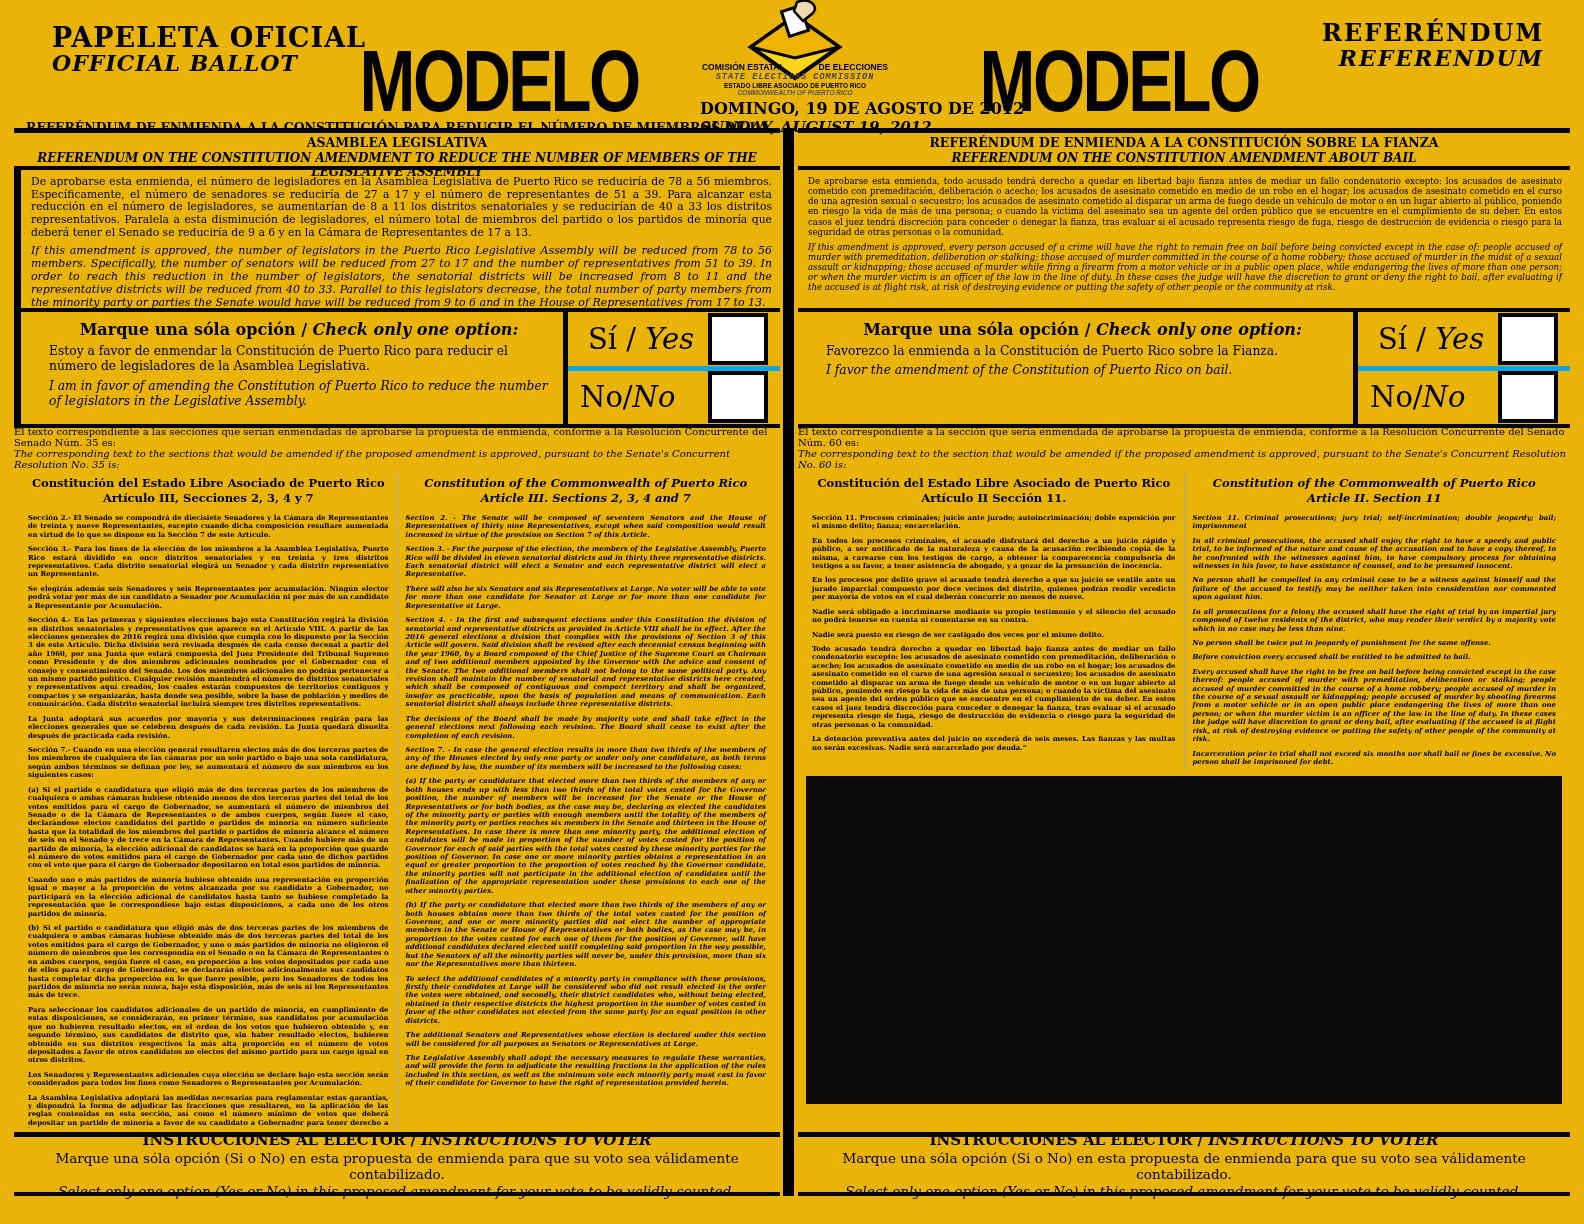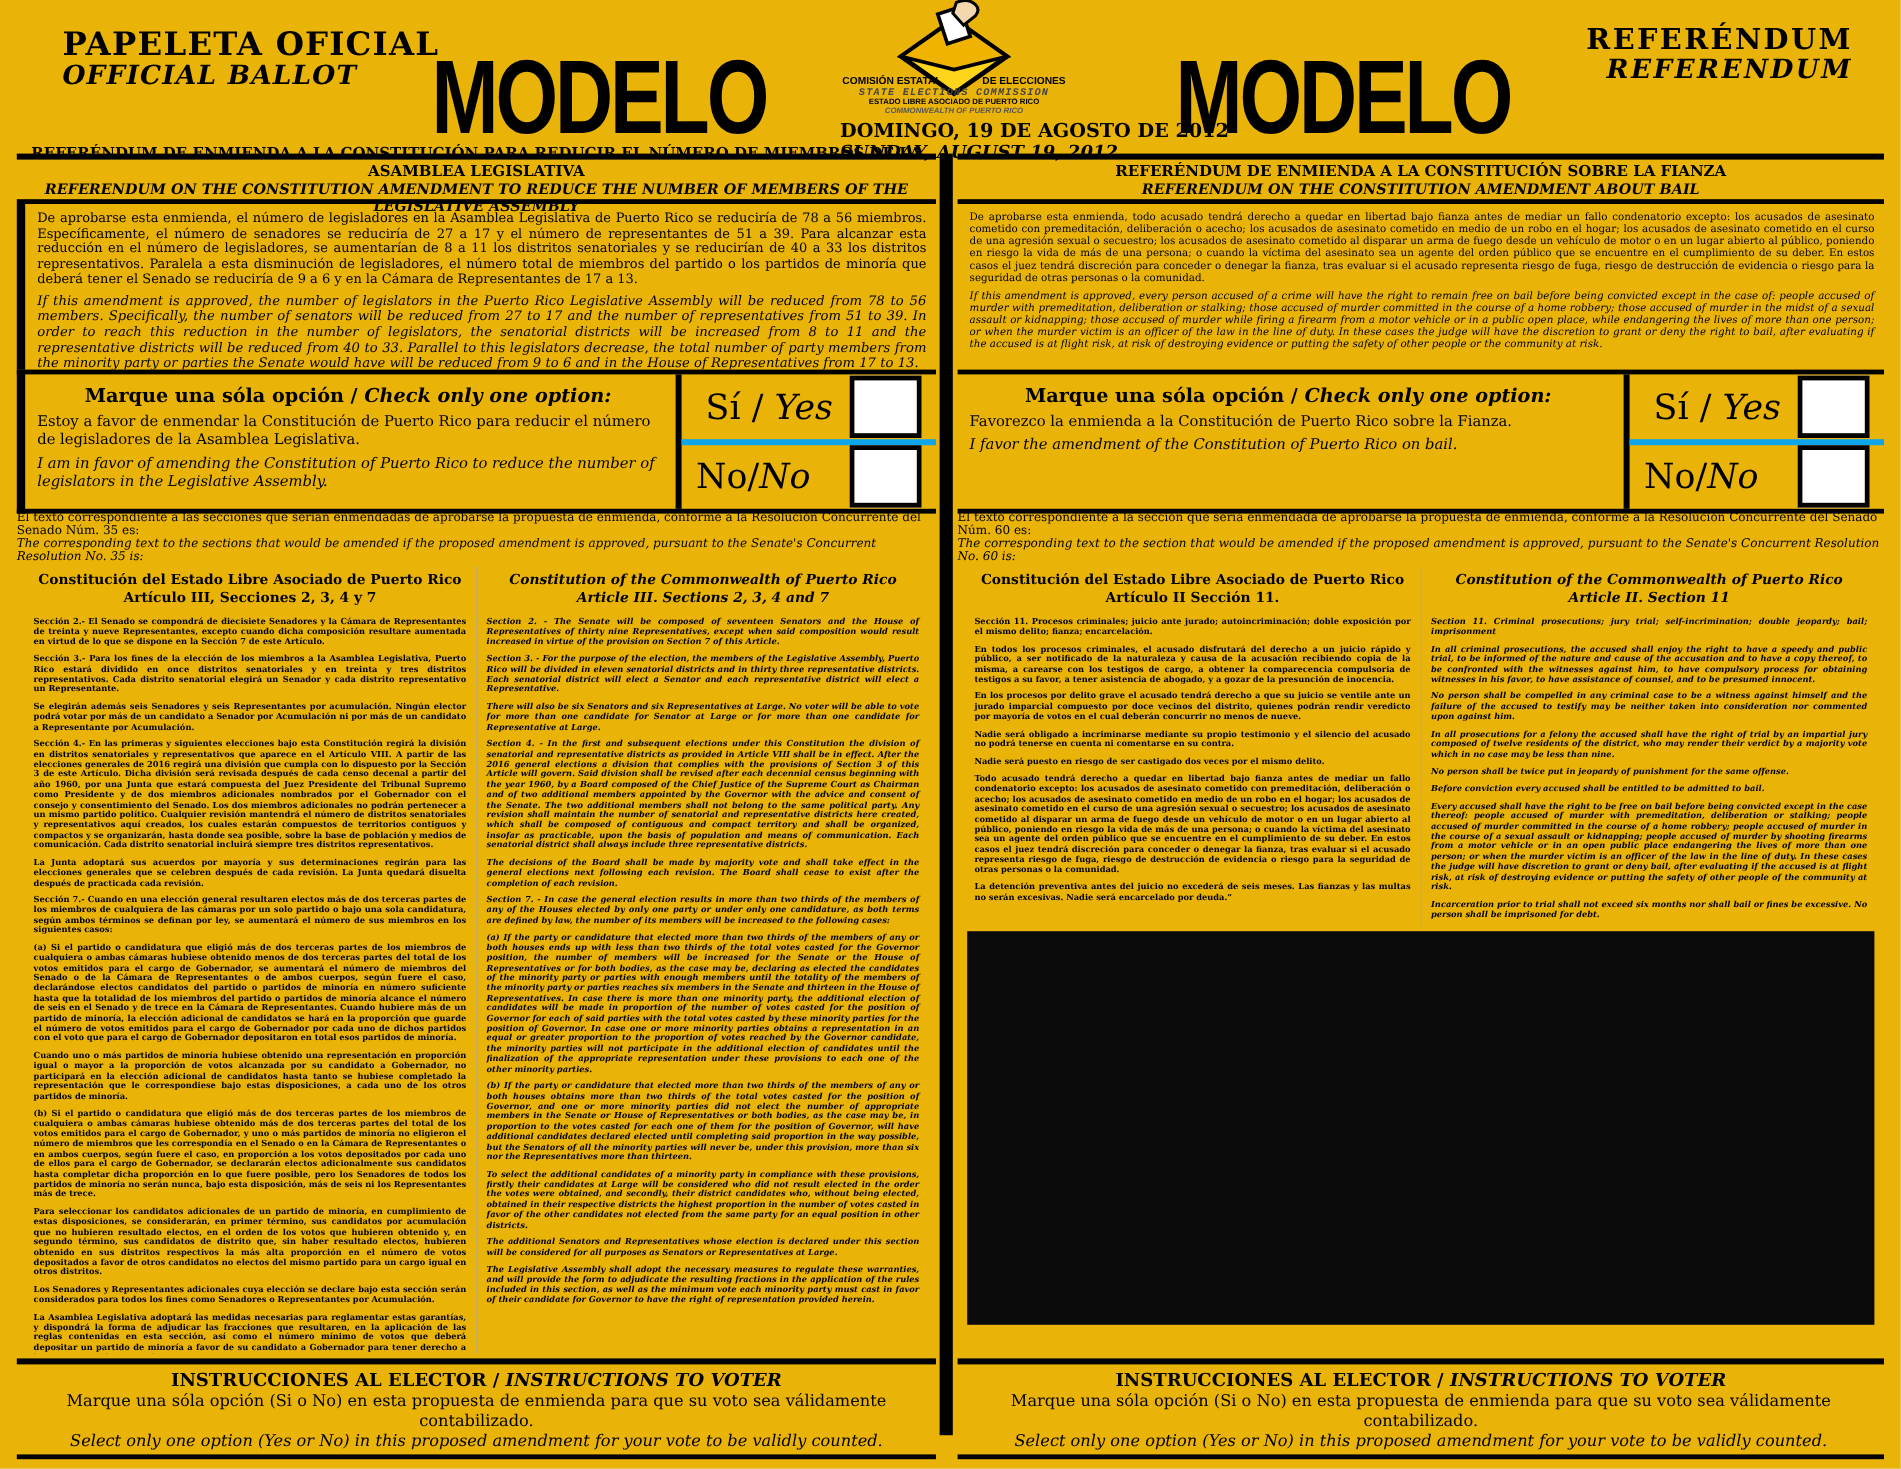--- a/index.html
+++ b/index.html
@@ -35,21 +35,21 @@
   .band-title{height:42px;border-top:5px solid #000;border-bottom:4px solid #000;
               display:flex;flex-direction:column;justify-content:center;text-align:center;gap:1px;}
   .band-title .t-es{font-size:12.5px;font-weight:bold;}
   .band-title .t-en{font-size:12px;font-weight:bold;font-style:italic;}
   .band-intro{height:138px;padding:6px 8px 2px 10px;overflow:hidden;}
   .half.left .band-intro,.half.left .band-options{border-left:7px solid #000;}
   .intro-es{font-size:10.8px;line-height:1.18;text-align:justify;margin:0 0 5px 0;}
   .intro-en{font-size:11px;line-height:1.18;text-align:justify;font-style:italic;margin:0;}
   .half.right .intro-es,.half.right .intro-en{font-size:8.6px;line-height:1.18;}
   .band-options{height:120px;border-top:4px solid #000;border-bottom:4px solid #000;display:flex;}
-  .opt-text{flex:1 1 auto;border-right:5px solid #000;padding:8px 14px 4px 10px;overflow:hidden;}
+  .opt-text{flex:1 1 auto;border-right:5px solid #000;padding:8px 14px 4px 28px;overflow:hidden;}
   .opt-head{text-align:center;font-size:16px;font-weight:bold;margin-bottom:5px;}
   .opt-head .en{font-style:italic;}
   .opt-es{font-size:12.3px;line-height:1.25;margin:0 0 4px 0;}
   .opt-en{font-size:12.3px;line-height:1.25;font-style:italic;margin:0;}
   .opt-choices{flex:0 0 212px;display:flex;flex-direction:column;}
   .choice-row{flex:1 1 50%;display:flex;align-items:center;justify-content:space-between;
               padding:0 12px 0 12px;}
   .choice-row.first{border-bottom:5px solid #0ea5e9;padding-left:20px;}
   .choice-label{font-size:29px;font-weight:500;white-space:nowrap;}
   .choice-label .en{font-style:italic;}
@@ -61,21 +61,21 @@
   .cols-row{display:flex;}
   .col{flex:1 1 50%;padding:4px 8px;overflow:hidden;}
   .col + .col{border-left:1px solid #aaa;}
   .col-h{font-weight:bold;text-align:center;font-size:11.5px;line-height:1.3;margin-bottom:8px;}
   .col.en .col-h{font-style:italic;}
   .col p{font-size:6.9px;line-height:1.22;text-align:justify;font-weight:bold;margin:0 0 6px 0;}
   .col.en p{font-style:italic;}
   .half.left .cols-row{height:656px;}
   .half.right .cols-row{height:300px;}
   .redacted{margin:4px 2px 0 2px;height:328px;background:#0a0a0a;}
-  .band-footer{height:84px;border-top:5px solid #000;border-bottom:4px solid #000;
+  .band-footer{height:64px;border-top:5px solid #000;border-bottom:4px solid #000;
                display:flex;flex-direction:column;justify-content:center;text-align:center;gap:1px;}
   .foot-title{font-size:15px;font-weight:bold;}
   .foot-title .en{font-style:italic;}
   .foot-es{font-size:13.5px;}
   .foot-en{font-size:13.5px;font-style:italic;}
 </style>
 </head>
 <body>
 
 <div class="page">

